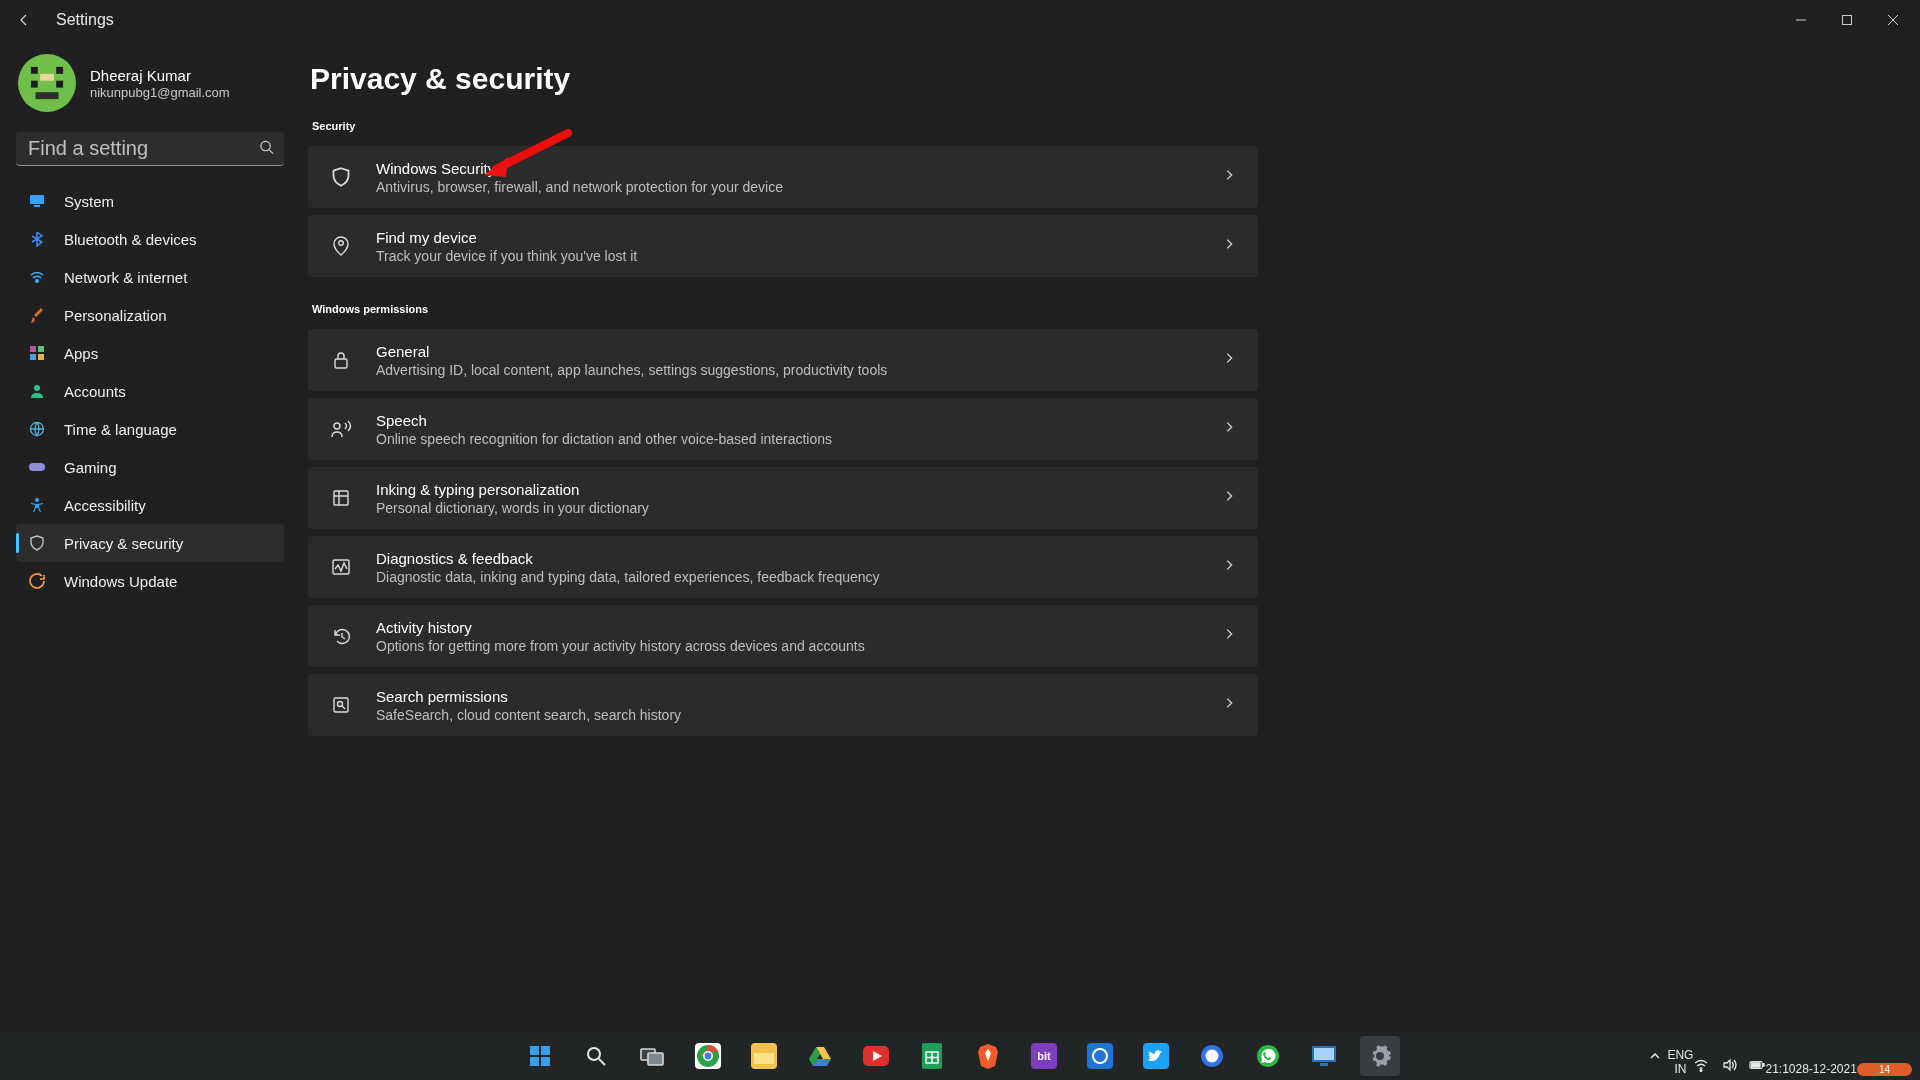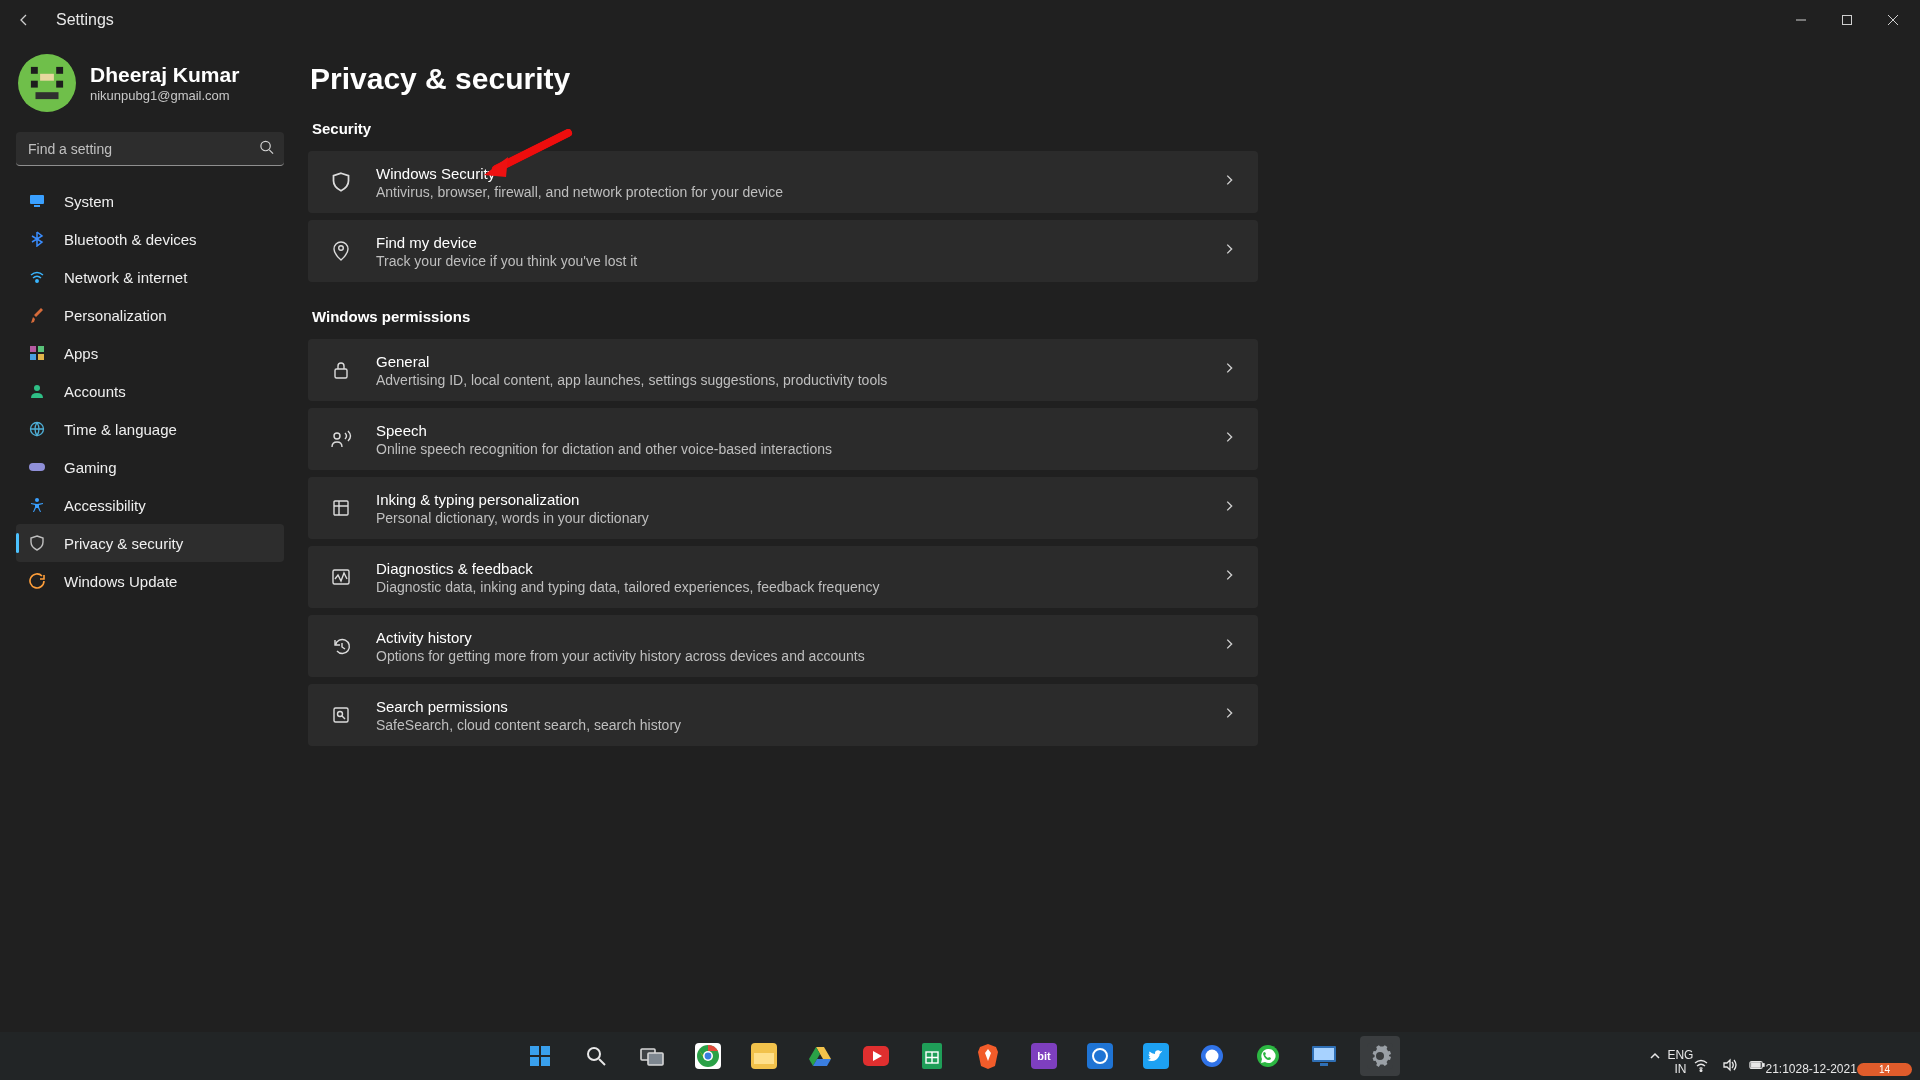--- a/index.html
+++ b/index.html
@@ -16,39 +16,39 @@
 
   
   .body{display:flex;height:calc(1080px - 40px - 48px);}
   .sidebar{width:300px;padding:14px 16px 0 16px;display:flex;flex-direction:column;gap:6px;}
   .content{flex:1;padding:18px 28px 0 8px;overflow:hidden;}
 
   
   .profile{display:flex;align-items:center;gap:14px;margin-bottom:14px;margin-left:2px;}
   .avatar{width:58px;height:58px;border-radius:50%;background:#6fbf4a;display:flex;align-items:center;justify-content:center;overflow:hidden;}
   .avatar svg{width:46px;height:46px;}
-  .profile-text .name{font-size:21px;font-weight:700;}
+  .profile-text .name{font-size:15px;font-weight:400;}
   .profile-text .email{font-size:13px;color:#c8c8c8;margin-top:1px;}
 
   
   .search{position:relative;margin-bottom:10px;}
-  .search input{width:100%;height:34px;border:none;border-radius:4px;background:#2d2d2d;color:#fff;padding:0 40px 0 12px;font-size:14px;outline:none;border-bottom:1px solid #8f8f8f;}
+  .search input{width:100%;height:34px;border:none;border-radius:4px;background:#2d2d2d;color:#fff;padding:0 40px 0 12px;font-size:20px;outline:none;border-bottom:1px solid #8f8f8f;}
   .search input::placeholder{color:#c0c0c0;}
   .search .search-icn{position:absolute;right:10px;top:50%;transform:translateY(-50%);color:#d0d0d0;}
 
   
   .nav{display:flex;flex-direction:column;gap:0px;}
   .nav-item{display:flex;align-items:center;gap:18px;height:38px;padding:0 12px 0 12px;border-radius:4px;font-size:15px;color:#efefef;cursor:pointer;position:relative;}
   .nav-item .nicon{width:18px;display:flex;align-items:center;justify-content:center;}
   .nav-item.active{background:#2d2d2d;}
   .nav-item.active::before{content:"";position:absolute;left:0;top:9px;bottom:9px;width:3px;border-radius:2px;background:#4cc2ff;}
 
   
   .page-title{font-size:30px;font-weight:600;margin:4px 0 24px 2px;}
-  .section-h{font-size:15px;font-weight:600;margin:0 0 14px 4px;}
+  .section-h{font-size:11px;font-weight:600;margin:0 0 14px 4px;}
 
   
   .card-list{display:flex;flex-direction:column;gap:7px;max-width:950px;}
   .card{display:flex;align-items:center;height:62px;background:#2b2b2b;border-radius:4px;padding:0 22px;gap:24px;cursor:pointer;}
   .card .cicon{width:22px;color:#dcdcdc;display:flex;align-items:center;justify-content:center;}
   .card .ctext{flex:1;display:flex;flex-direction:column;gap:2px;}
   .card .ctitle{font-size:15px;color:#fff;}
   .card .cdesc{font-size:14px;color:#bfbfbf;}
   .card .chev{color:#cfcfcf;}
 

